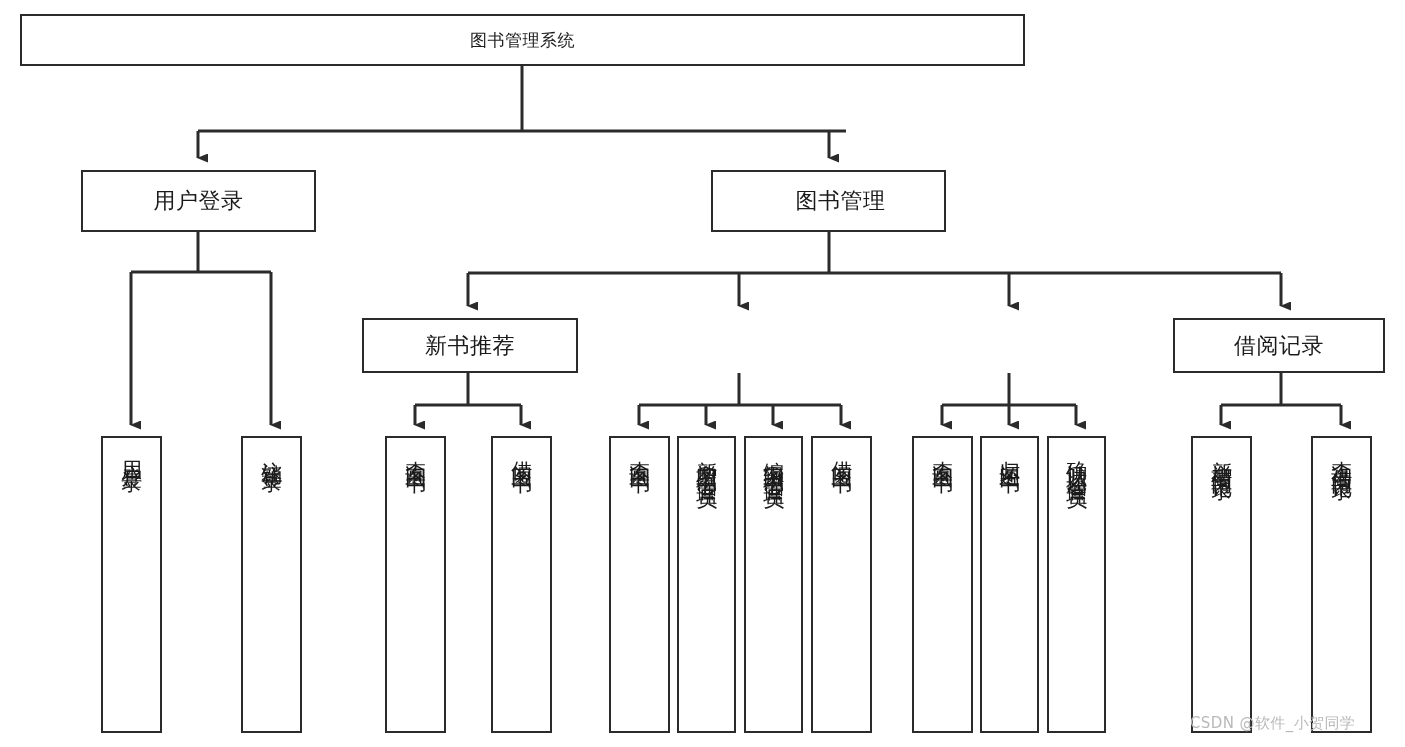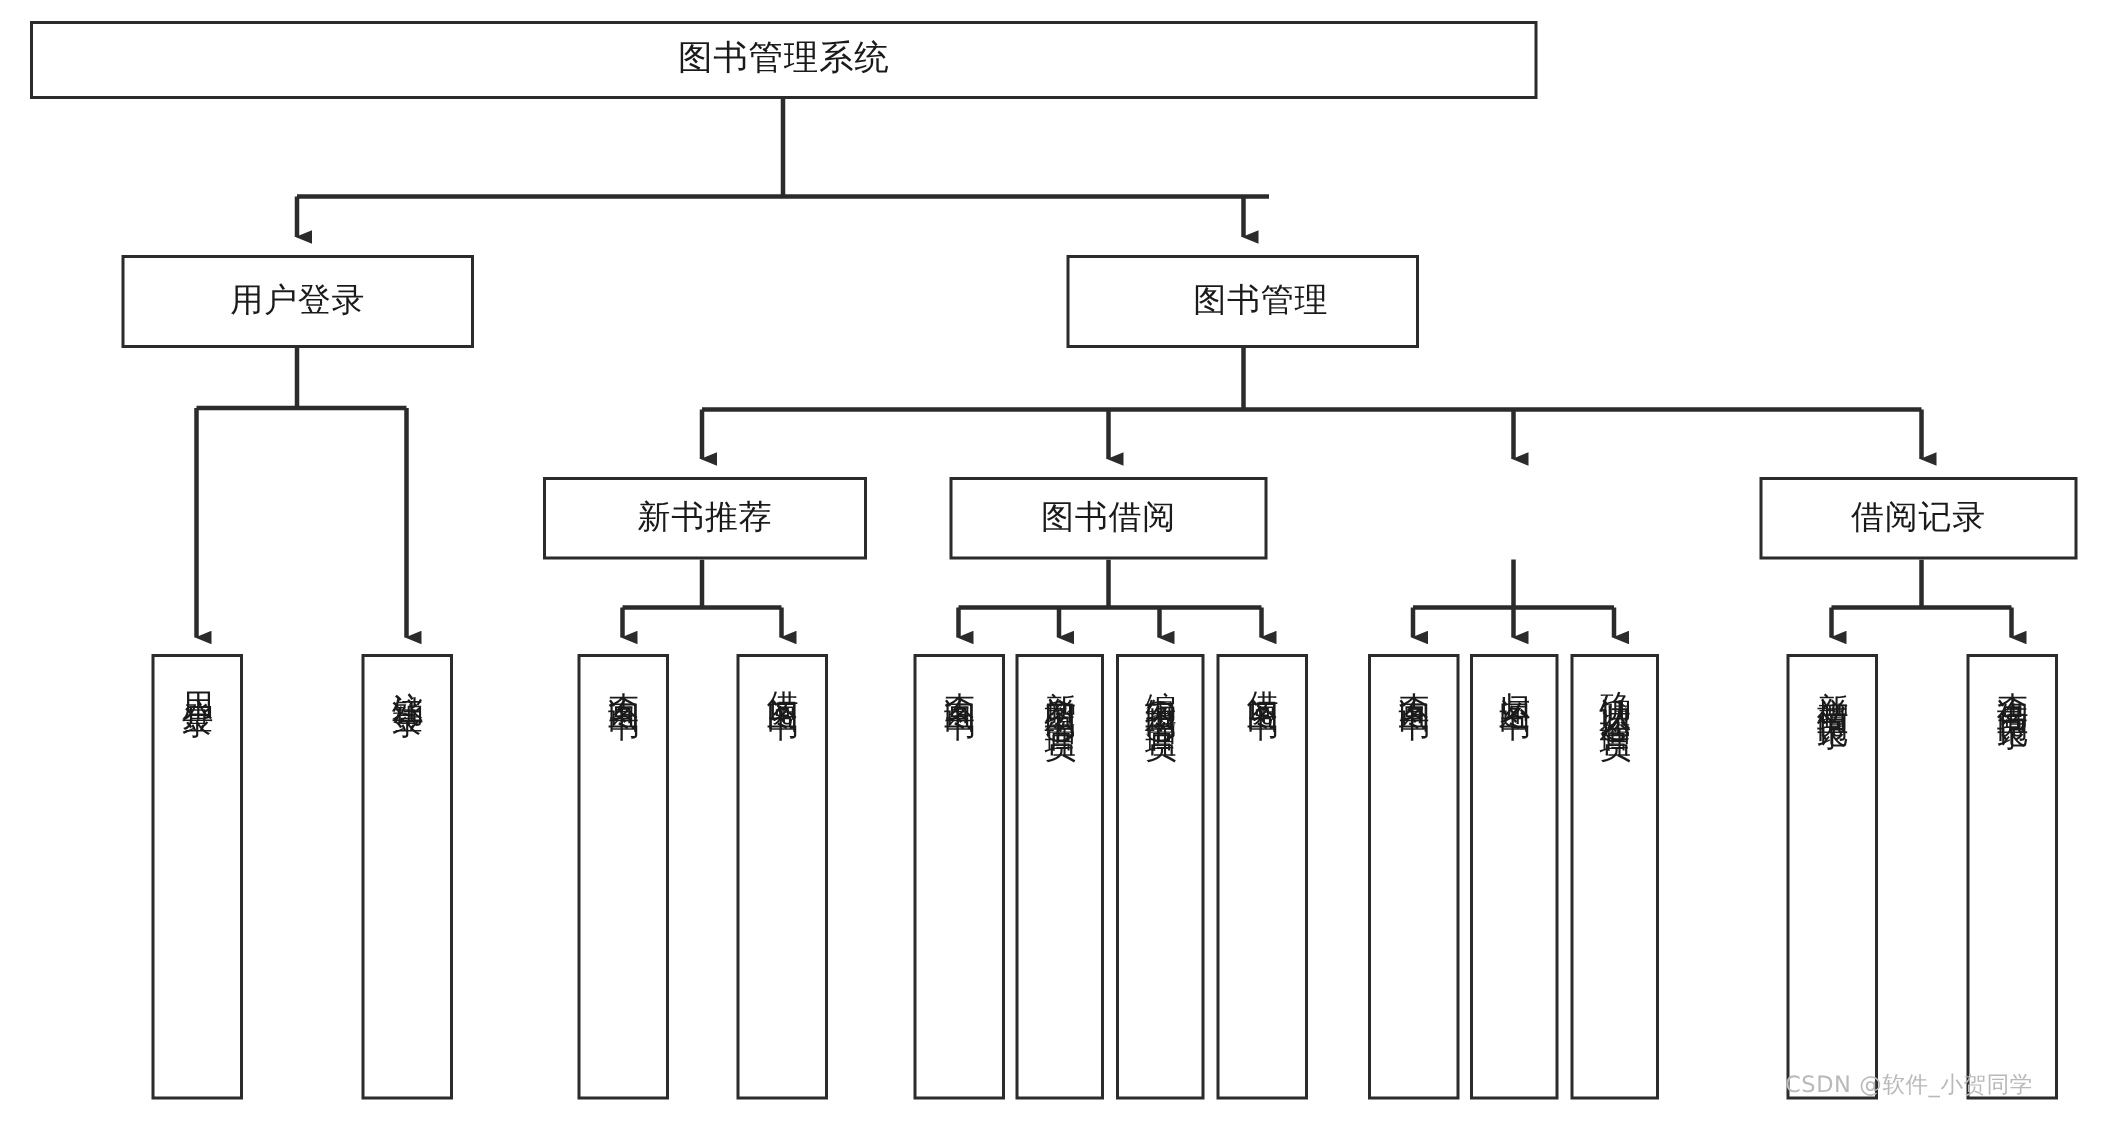--- a/index.html
+++ b/index.html
@@ -40,21 +40,21 @@
     display: block;
     text-align: center;
     line-height: 1.18;
     letter-spacing: 0.5px;
   }
   
   .node.horiz .label {
     font-size: 22px;
     writing-mode: horizontal-tb;
   }
-  .node.root .label { font-size: 23px; }
+  .node.root .label { font-size: 17px; }
   
   .node.vert {
     align-items: flex-start;
     justify-content: center;
     padding-top: 6px;
   }
   .node.vert .label {
     writing-mode: vertical-rl;
     text-orientation: upright;
     font-size: 21px;
@@ -132,23 +132,20 @@
   <div class="node horiz" style="left:81px; top:170px; width:235px; height:62px;">
     <span class="label">用户登录</span>
   </div>
   <div class="node horiz" style="left:711px; top:170px; width:235px; height:62px;padding-left:24px;">
     <span class="label">图书管理</span>
   </div>
 
   <div class="node horiz" style="left:362px; top:318px; width:216px; height:55px;">
     <span class="label">新书推荐</span>
   </div>
-  <div class="node horiz" style="left:633px; top:318px; width:212px; height:55px;">
-    <span class="label">图书借阅</span>
-  </div>
   <div class="node horiz" style="left:1173px; top:318px; width:212px; height:55px;">
     <span class="label">借阅记录</span>
   </div>
 
   <div class="node vert" style="left:101px; top:436px; width:61px; height:297px;">
     <span class="label">用户登录</span>
   </div>
   <div class="node vert" style="left:241px; top:436px; width:61px; height:297px;">
     <span class="label">注销登录</span>
   </div>

